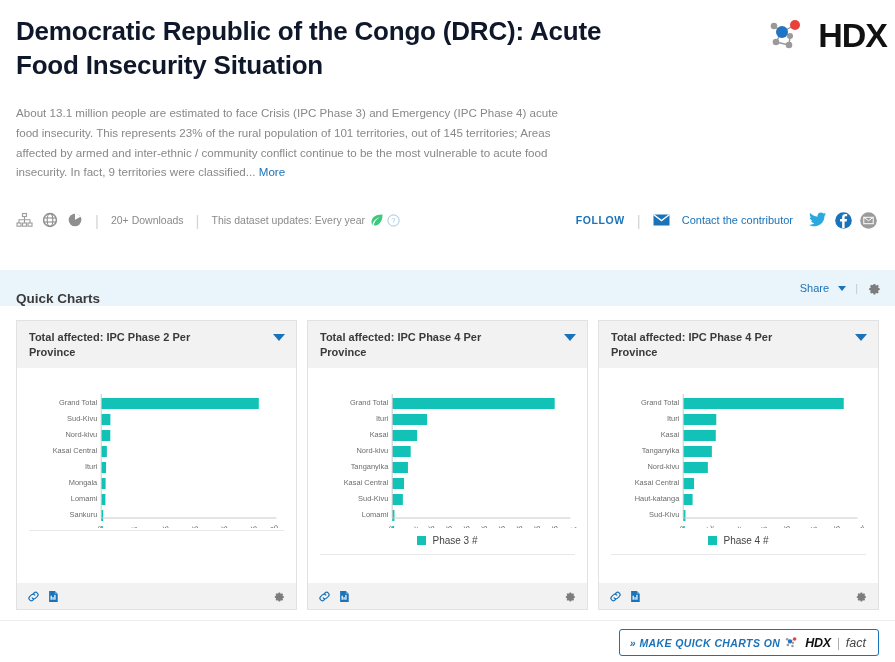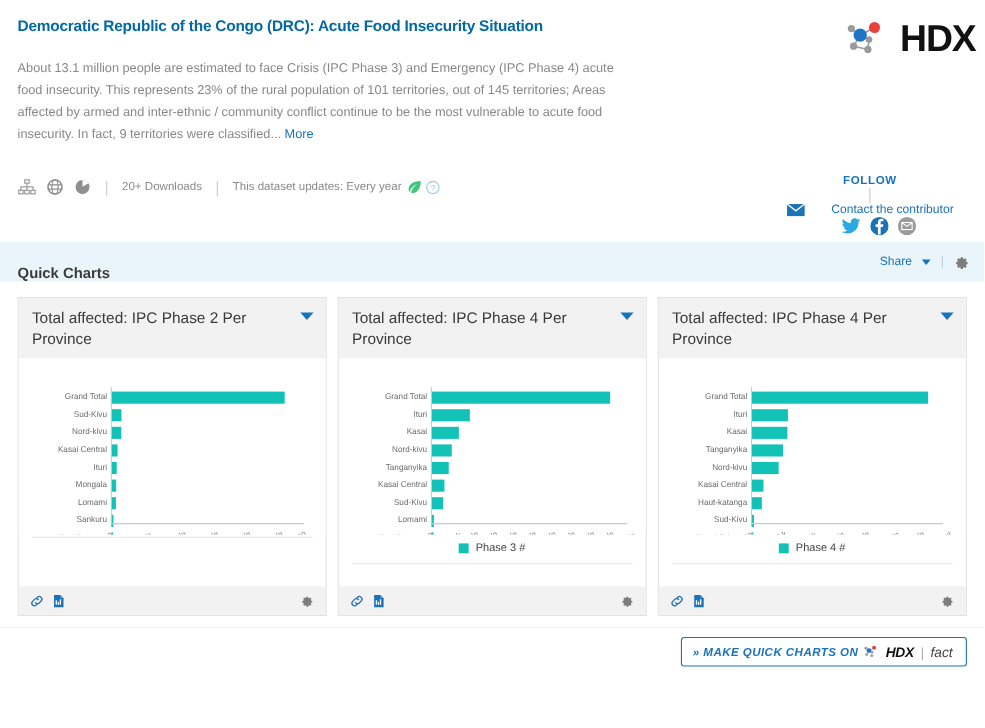--- a/index.html
+++ b/index.html
@@ -9,21 +9,21 @@
     background:#ffffff;
     font-family:"Liberation Sans", sans-serif;
     color:#333333;
     overflow:hidden;
     position:relative;
   }
 
   
   .page-header { padding:14px 16px 0 16px; position:relative; }
   .title {
-    font-size:14px; font-weight:bold; color:#0369a1;
+    font-size:26px; font-weight:bold; color:#0f172a;
     line-height:1.32; letter-spacing:-0.2px;
     max-width:600px; margin:0 0 4px 0;
   }
   .hdx-logo {
     position:absolute; right:8px; top:14px;
     display:flex; align-items:center; gap:8px;
   }
   .hdx-mark { width:42px; height:42px; display:block; }
   .hdx-word { font-size:34px; font-weight:bold; color:#111111; letter-spacing:-1px; line-height:1; }
 
@@ -43,30 +43,30 @@
     position:relative; height:24px;
   }
   .meta-icons { display:flex; align-items:center; gap:9px; }
   .meta-icons svg { display:block; }
   .meta-sep { color:#d4d4d4; margin:0 12px; font-size:15px; line-height:1; }
   .meta-text { color:#8a8a8a; font-size:10.5px; white-space:nowrap; }
   .leaf-icon { margin-left:5px; vertical-align:-2px; }
   .qmark-icon { margin-left:3px; vertical-align:-2px; }
 
   .meta-right {
-    position:absolute; right:12px; top:0;
-    display:flex; align-items:center; height:24px;flex-direction:column;
+    position:absolute; right:2px; top:0;
+    display:flex; align-items:center; height:24px;
   }
   .follow-link {
     color:#1a72b8; font-weight:bold; font-size:10.5px;
     letter-spacing:0.6px; text-decoration:none;
   }
   .contact-link {
     color:#1a72b8; font-size:11px; text-decoration:none;
-    display:flex; align-items:center; gap:24px;
+    display:flex; align-items:center; gap:12px;
   }
   .social { display:flex; align-items:center; gap:8px; margin-left:16px; }
 
   
   .qc-panel { margin-top:38px; }
   .qc-header {
     background:#eaf4fb;
     height:36px;
     display:flex; align-items:flex-end;
     padding:0 16px;
@@ -97,21 +97,21 @@
     height:290px;
   }
   .card-head {
     background:#f2f2f2;
     padding:9px 11px 9px 12px;
     min-height:42px;
     display:flex; align-items:flex-start; justify-content:space-between;
     gap:6px;
   }
   .card-head-title {
-    font-size:14px; font-weight:normal; color:#3a3a3a;
+    font-size:11px; font-weight:bold; color:#3a3a3a;
     line-height:1.32; max-width:210px;
   }
   .caret-down {
     width:0; height:0; flex:none;
     border-left:6px solid transparent;
     border-right:6px solid transparent;
     border-top:7px solid #1a72b8;
     margin-top:4px;
   }
 

